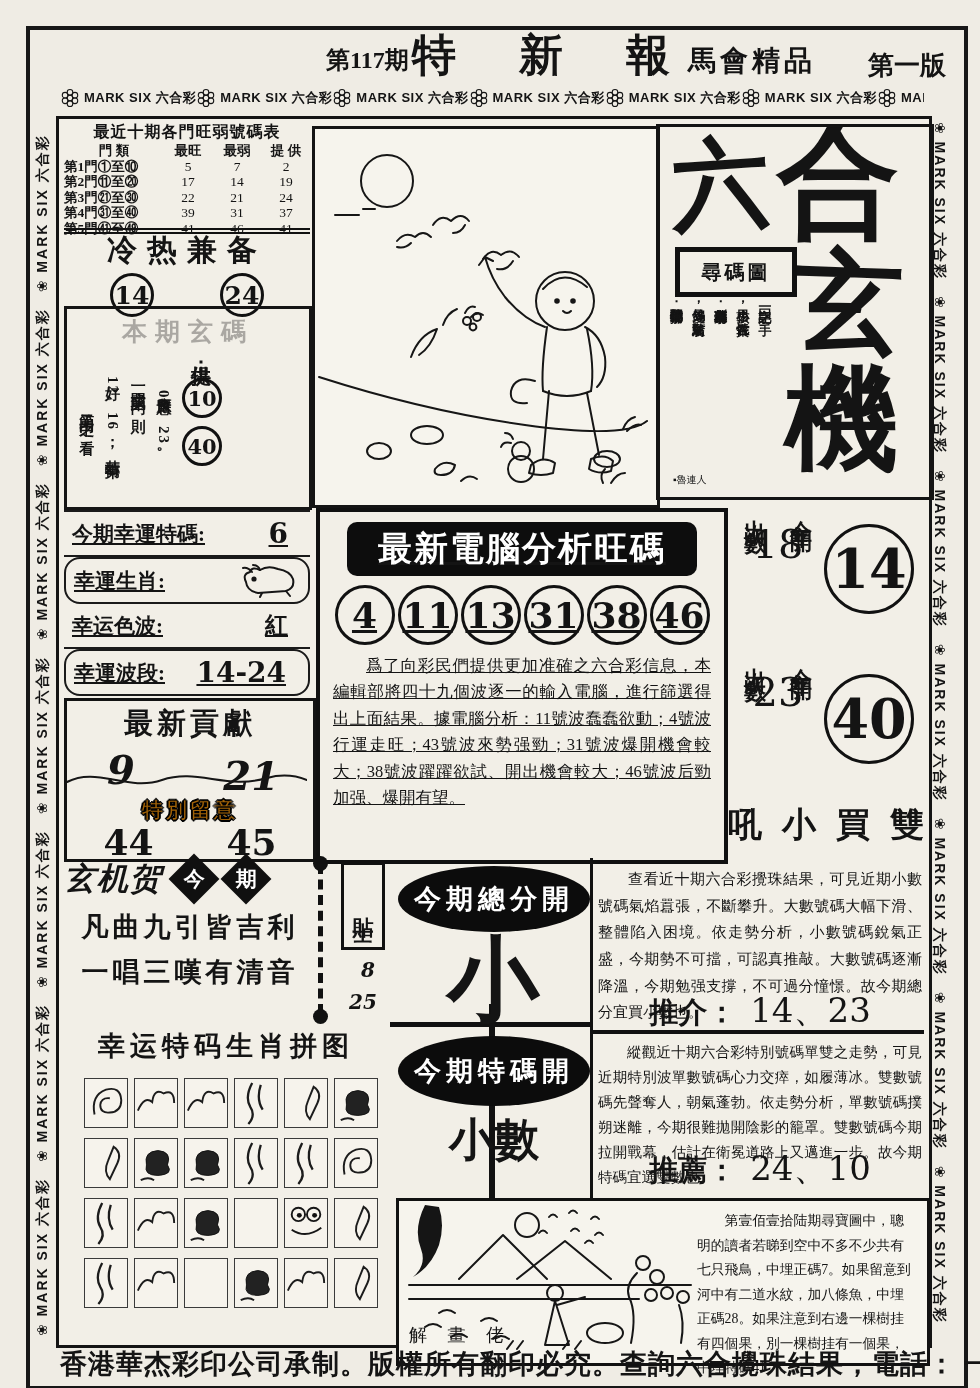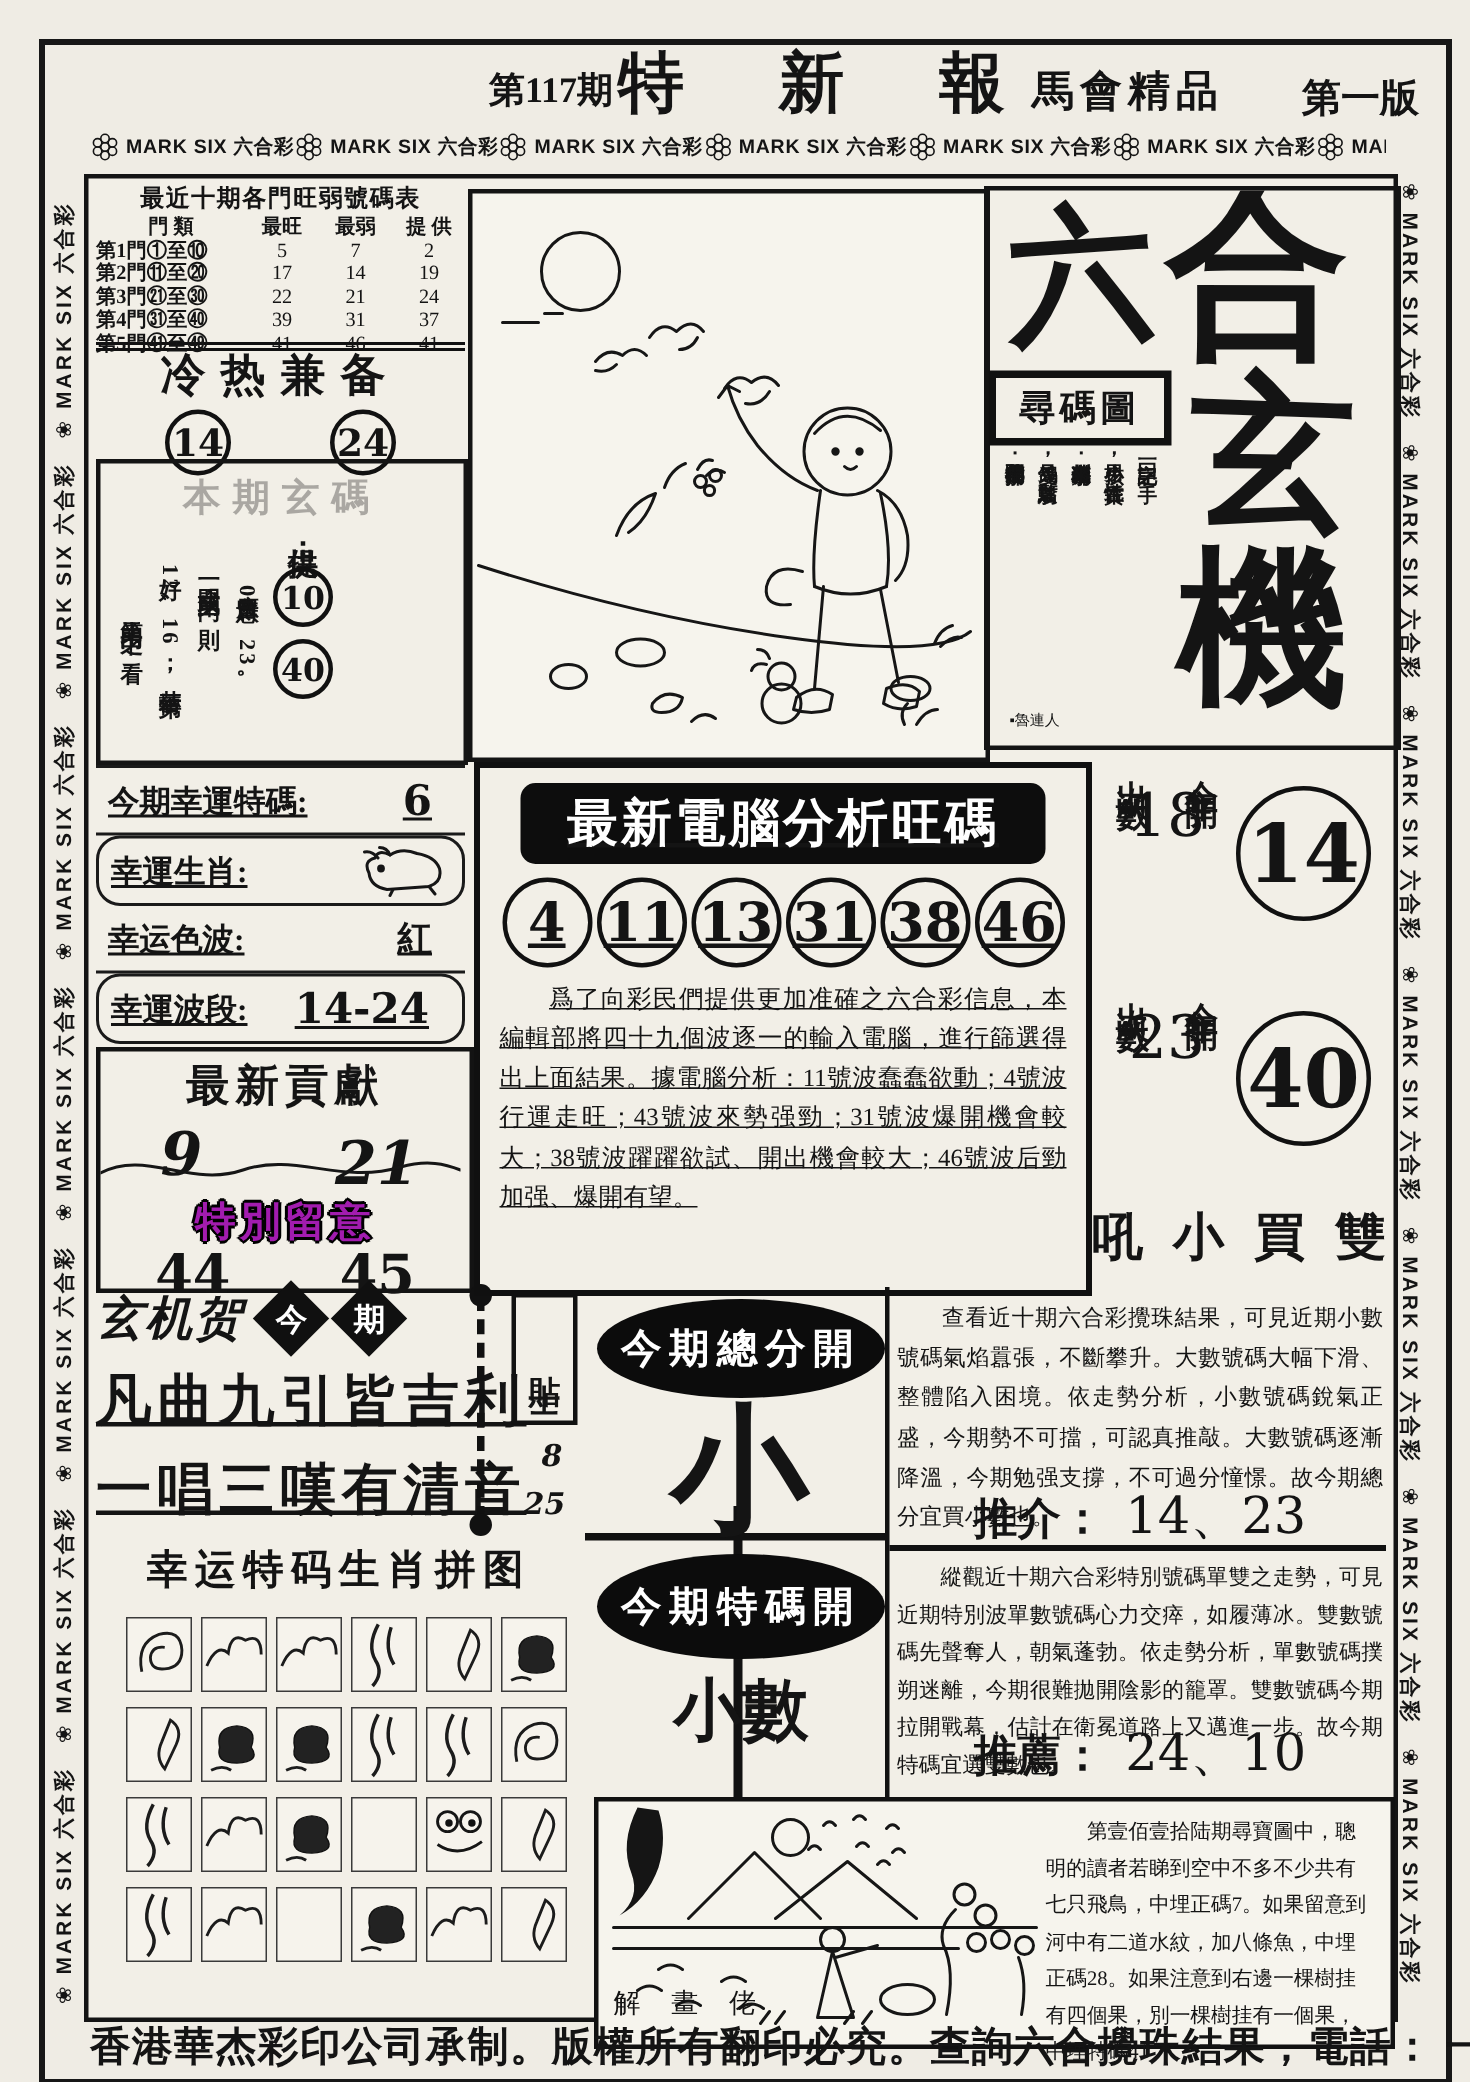--- a/index.html
+++ b/index.html
@@ -49,30 +49,30 @@
   .lrow:first-child{border-top:2px solid #1a1a1a;}
   .lrow .lb{font-size:21px;font-weight:700;white-space:nowrap;}
   .lrow .val{font-size:28px;font-weight:700;font-family:"DejaVu Serif",serif;padding-right:14px;}
   .lrow.pill{border:2px solid #1a1a1a;border-radius:16px;}
   
   #contrib{left:64px;top:698px;width:246px;height:158px;border:3.5px solid #131313;}
   #contrib .t{text-align:center;font-size:29px;font-weight:900;letter-spacing:4px;margin-top:3px;}
   #contrib .nums{position:relative;height:52px;}
   #contrib .n1{position:absolute;left:40px;top:2px;font:italic 900 40px "DejaVu Serif",serif;}
   #contrib .n2{position:absolute;right:34px;top:8px;font:italic 900 40px "DejaVu Serif",serif;}
-  #contrib .note{text-align:center;font-size:27px;font-weight:700;letter-spacing:3px;color:#a21caf;
+  #contrib .note{text-align:center;font-size:21px;font-weight:400;letter-spacing:3px;color:#a16207;
     text-shadow:-2px 0 #000,2px 0 #000,0 -2px #000,0 2px #000,-1px -1px #000,1px 1px #000,1px -1px #000,-1px 1px #000;}
   #contrib .nums2{display:flex;justify-content:space-around;font-size:36px;font-weight:900;font-family:"DejaVu Serif",serif;line-height:1;}
   
   #greet{left:64px;top:858px;width:252px;height:162px;text-align:center;}
   #greet .trow{display:flex;align-items:center;gap:10px;}
   #greet .gt{font:italic 900 31px "DejaVu Serif",serif;letter-spacing:2px;}
   .diamond{width:36px;height:36px;background:#101010;transform:rotate(45deg);display:inline-flex;align-items:center;justify-content:center;margin:0 3px;}
   .diamond span{transform:rotate(-45deg);color:#fff;font-size:21px;font-weight:700;}
-  #greet .pl{font-size:37px;font-weight:900;letter-spacing:4px;margin-top:9px;white-space:nowrap;text-decoration:underline;}
+  #greet .pl{font-size:27px;font-weight:900;letter-spacing:4px;margin-top:9px;white-space:nowrap;}
   #dash{left:318px;top:864px;height:150px;border-left:5px dashed #111;}
   #dash::before,#dash::after{content:"";position:absolute;left:-10px;width:15px;height:15px;border-radius:50%;background:#111;}
   #dash::before{top:-8px;} #dash::after{bottom:-10px;}
   #tipbox{left:336px;top:862px;width:54px;height:176px;text-align:center;}
   #tipbox .inner{border:3px solid #111;width:38px;height:82px;margin:0 auto;display:flex;align-items:center;justify-content:center;}
   #tipbox .inner span{writing-mode:vertical-rl;font-size:21px;font-weight:700;letter-spacing:6px;}
   #tipbox .tn{font:italic 600 20px "DejaVu Serif",serif;margin-top:8px;}
   
   #puz-title{left:70px;top:1028px;width:312px;text-align:center;font-size:27px;font-weight:900;letter-spacing:5px;}
   #puz-grid{left:84px;top:1078px;width:296px;display:grid;grid-template-columns:repeat(6,44px);grid-auto-rows:50px;gap:10px 6px;}
@@ -96,21 +96,21 @@
   .c84{width:84px;height:84px;font-size:54px;font-weight:600;border-width:3px;}
   #circle1{left:824px;top:524px;} #circle2{left:824px;top:674px;}
   #slogan{left:728px;top:802px;width:196px;display:flex;justify-content:space-between;font-size:34px;font-weight:900;}
   
   #hex{left:656px;top:124px;width:272px;height:370px;border:3px solid #141414;overflow:hidden;}
   .callig{position:absolute;font-family:"DejaVu Serif",serif;font-weight:900;line-height:1;}
   #hx1{left:12px;top:8px;font-size:98px;transform:rotate(-4deg);}
   #hx2{left:118px;top:-8px;font-size:122px;}
   #hx3{left:134px;top:120px;font-size:110px;transform:rotate(2deg);}
   #hx4{left:126px;top:234px;font-size:114px;}
-  #hexbox{left:0;top:120px;width:112px;height:40px;border:5px solid #111;display:flex;align-items:center;justify-content:center;font-size:24px;font-weight:900;letter-spacing:3px;}
+  #hexbox{left:16px;top:120px;width:112px;height:40px;border:5px solid #111;display:flex;align-items:center;justify-content:center;font-size:20px;font-weight:900;letter-spacing:3px;}
   #hexpoem{left:6px;top:172px;height:178px;writing-mode:vertical-rl;font-size:13px;font-weight:600;line-height:1.7;}
   #hexsign{left:14px;top:346px;font-size:10px;}
   
   #stem{left:489px;top:1004px;width:6px;height:196px;background:#111;}
   #hr2{left:390px;top:1022px;width:200px;height:5px;background:#111;}
   #vline{left:590px;top:858px;width:3px;height:340px;background:#111;}
   #hr3{left:593px;top:1030px;width:331px;height:4px;background:#111;}
   
   .badge{background:#0c0c0c;color:#fff;border-radius:50%;display:flex;align-items:center;justify-content:center;font-weight:900;letter-spacing:5px;font-size:27px;z-index:2;}
   #total-badge{left:398px;top:866px;width:192px;height:66px;}

